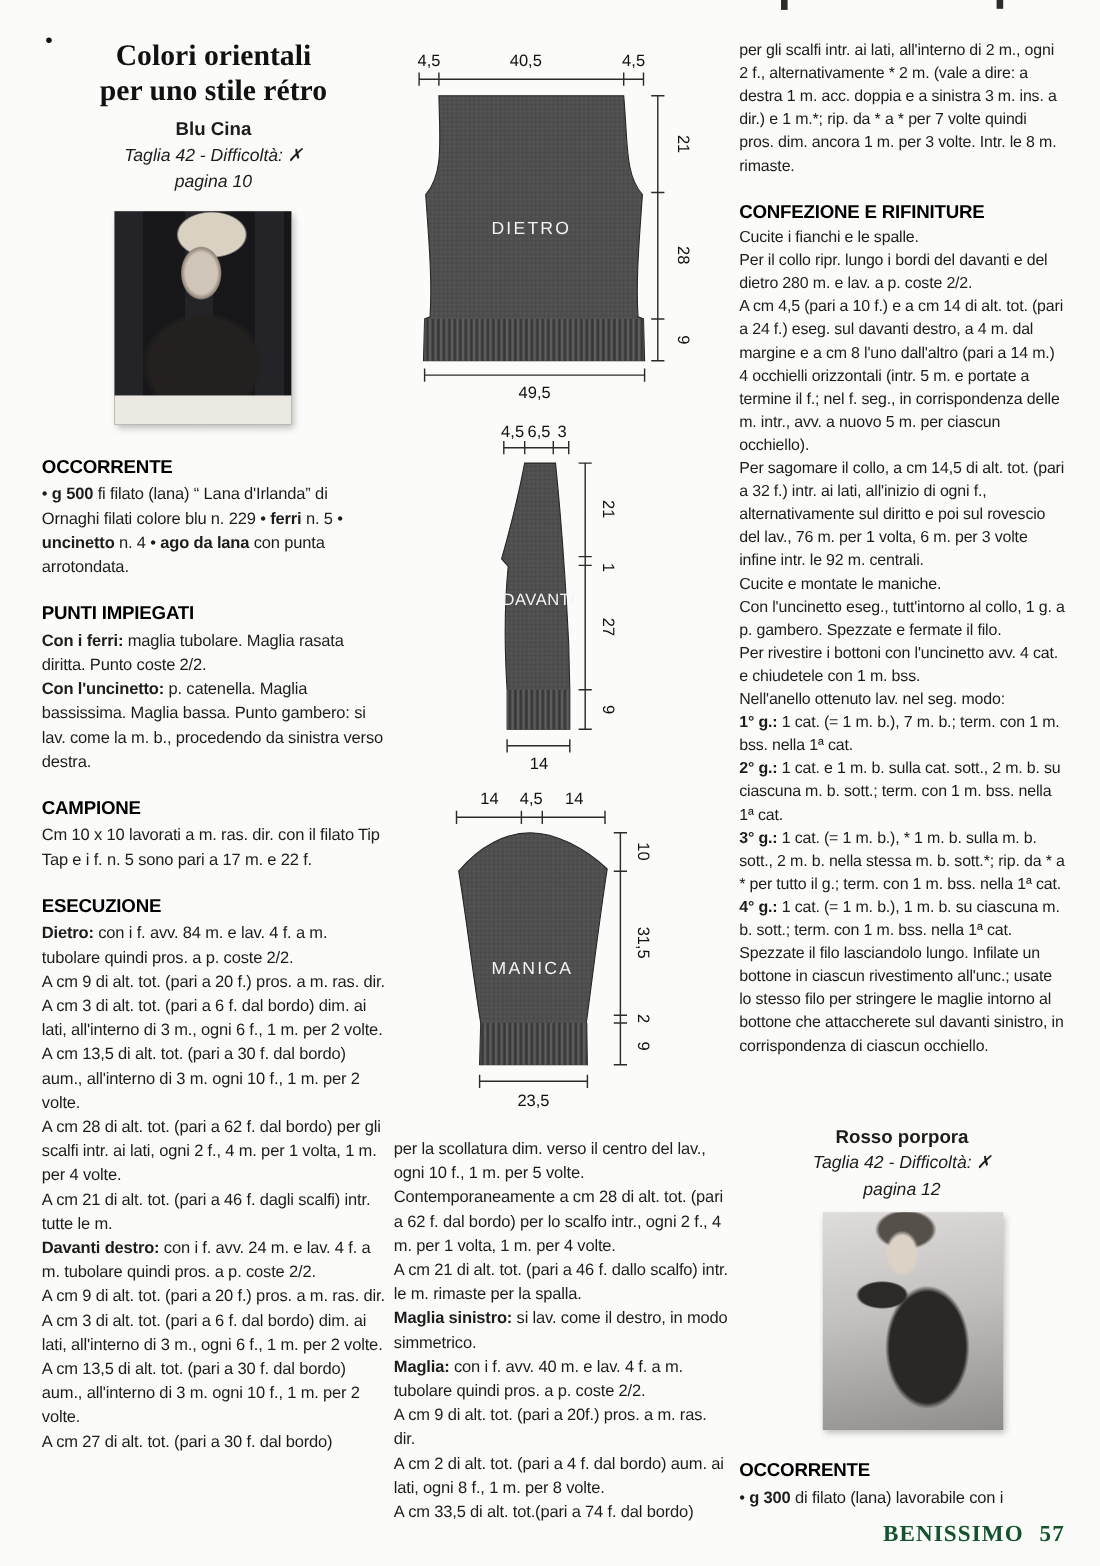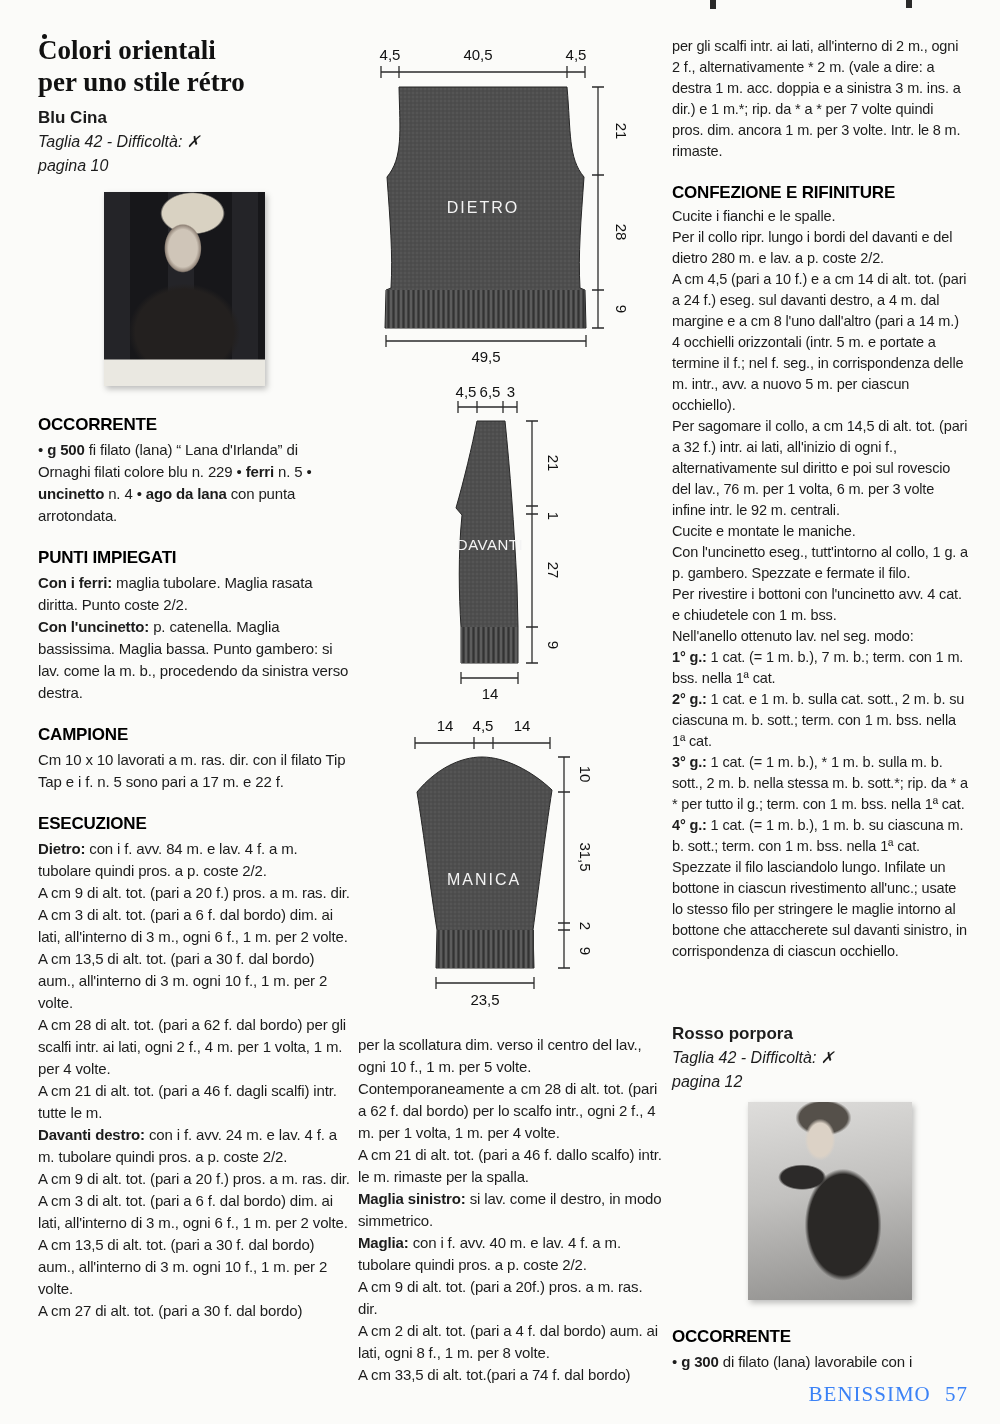--- a/index.html
+++ b/index.html
@@ -5,23 +5,23 @@
   html,body{margin:0;padding:0;background:#e8e8e6;}
   .page{position:relative;width:1000px;height:1424px;background:#fbfbf9;overflow:hidden;
         font-family:"Liberation Sans",sans-serif;color:#1c1c1c;}
   
   .body-text{font-size:15px;line-height:22px;letter-spacing:-0.15px;}
   .body-text p{margin:0;}
   .sec-h{font-size:17px;font-weight:bold;color:#000;margin:20px 0 3px 0;letter-spacing:-0.2px;}
   .sec-h.first{margin-top:0;}
   .lead{font-weight:bold;margin-top:29px;}
   
-  .title{position:absolute;left:38px;top:34px;width:312px;
+  .title{position:absolute;left:38px;top:34px;width:312px;text-align:center;
          font-family:"Liberation Serif",serif;font-weight:bold;font-size:27px;line-height:32px;color:#111;}
-  .pat-head{position:absolute;width:312px;}
+  .pat-head{position:absolute;width:312px;text-align:center;}
   .pat-name{font-size:17px;font-weight:bold;line-height:24px;}
   .pat-sub{font-size:16px;font-style:italic;line-height:24px;}
   
   .photo{position:absolute;box-shadow:2px 3px 6px rgba(0,0,0,0.25);}
   .photo1{left:104px;top:192px;width:161px;height:194px;background:
       linear-gradient(to top,#eae8e1 0 26px,rgba(234,232,225,0) 27px),
       radial-gradient(ellipse 26px 34px at 49% 29%,#cfc5b8 0 55%,#93867a 68%,rgba(20,20,20,0) 72%),
       radial-gradient(ellipse 52px 34px at 55% 11%,#d9d2c2 0 58%,rgba(217,210,194,0) 62%),
       radial-gradient(ellipse 70px 60px at 50% 72%,#23201f 0 70%,rgba(25,25,25,0) 80%),
       repeating-linear-gradient(90deg,#242428 0 26px,#17171a 26px 64px);}
@@ -37,21 +37,21 @@
   .col-right{position:absolute;left:672px;top:36px;width:296px;font-size:14.5px;line-height:21px;}
   .col-right .sec-h{}
   
   .diagram{position:absolute;}
   .dim-label{font-size:15px;fill:#111;font-family:"Liberation Sans",sans-serif;}
   .piece-label{font-size:16px;fill:#f4f4f4;letter-spacing:2px;font-family:"Liberation Sans",sans-serif;}
   .dim-line{stroke:#2b2b2b;stroke-width:1.3;fill:none;}
   .piece{stroke:#262626;stroke-width:1;}
   
   .footer{position:absolute;right:32px;top:1382px;font-family:"Liberation Serif",serif;
-          font-weight:normal;font-size:21px;letter-spacing:1px;color:#3b82f6;}
+          font-weight:bold;font-size:21px;letter-spacing:1px;color:#14532d;}
   .reg-mark{position:absolute;background:#2a2a2a;}
   .speck{position:absolute;left:42px;top:34px;width:5px;height:5px;background:#111;border-radius:50%;}
 </style>
 </head>
 <body>
 
 <div class="page">
 
   <div class="speck"></div>
   <div class="reg-mark" style="left:710px;top:0;width:6px;height:9px;"></div>

